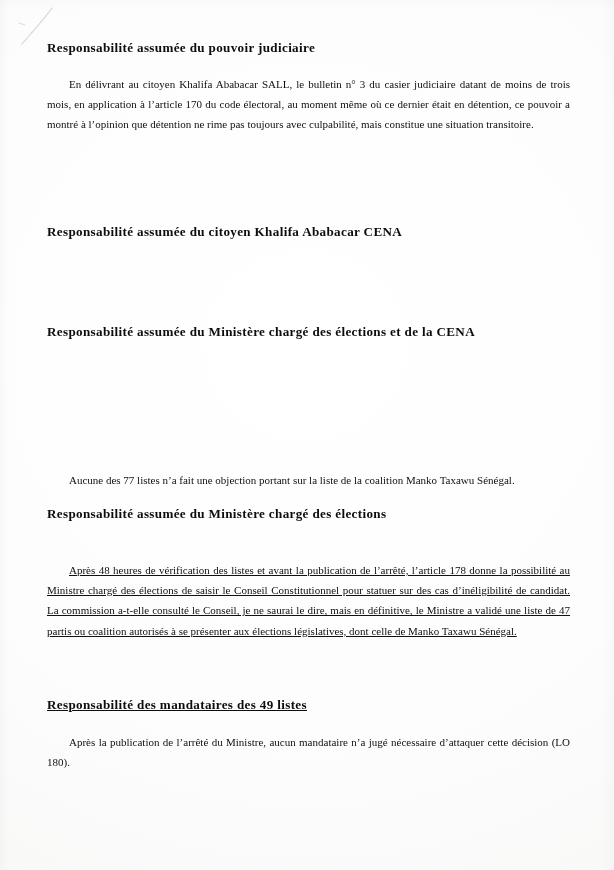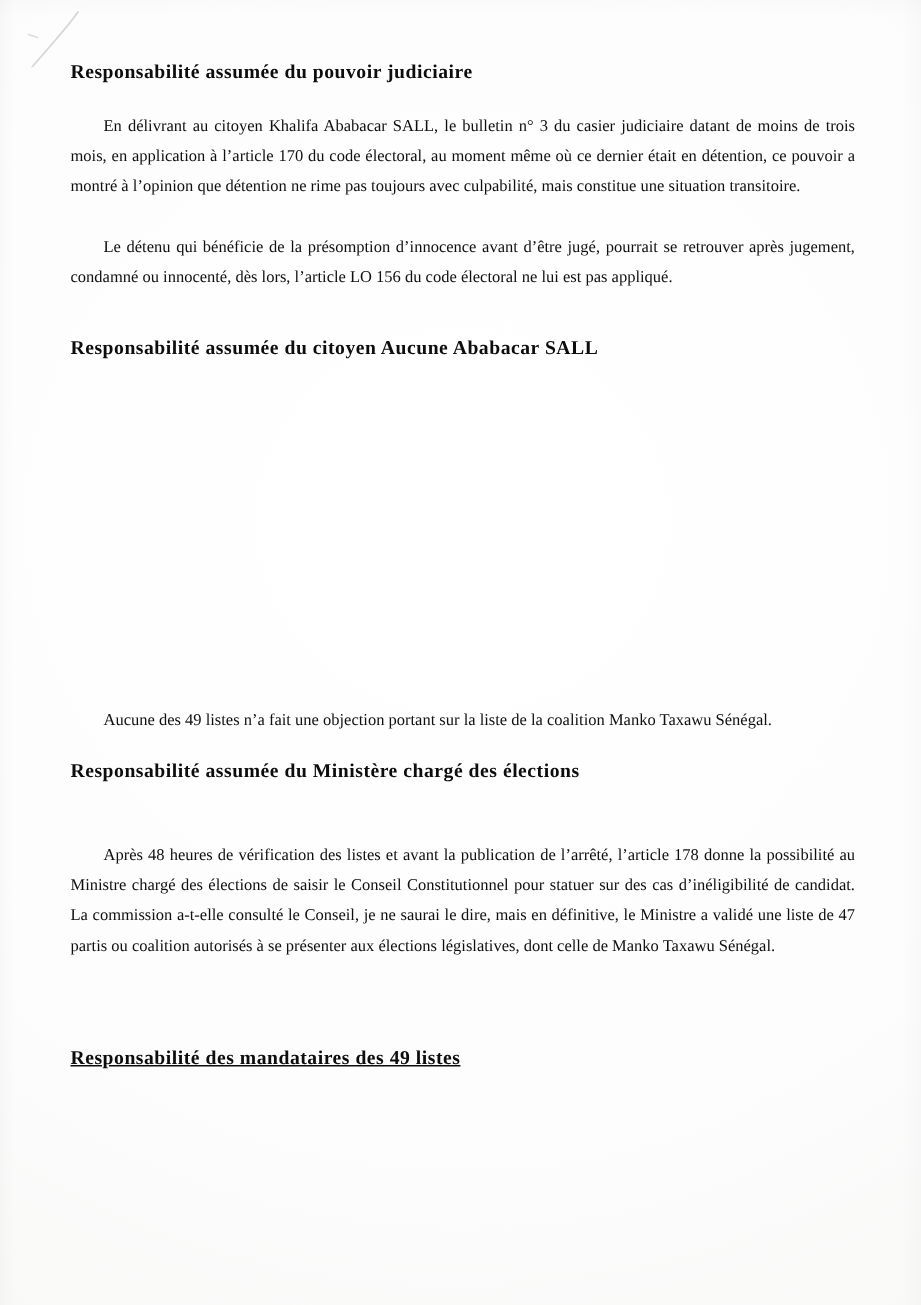--- a/index.html
+++ b/index.html
@@ -112,38 +112,41 @@
   </div>
 
   <div class="content">
 
     <div class="blk" style="top:40px;">
       <h2 class="heading h-ind-18">Responsabilité assumée du pouvoir judiciaire</h2>
     </div>
     <div class="blk" style="top:74px;">
       <p class="para indent">En délivrant au citoyen Khalifa Ababacar SALL,  le bulletin n° 3 du casier judiciaire datant de moins de trois mois, en application à l’article 170 du code électoral, au moment même où ce dernier était en détention, ce pouvoir a montré à l’opinion que détention ne rime pas toujours avec culpabilité, mais constitue une situation transitoire.</p>
     </div>
-    <div class="blk" style="top:155px;">
-      <p class="para indent">Le détenu qui bénéficie de la présomption d’innocence avant d’être jugé, pourrait se retrouver après jugement, condamné ou innocenté, dès lors, l’article LO 156 du code électoral ne lui est pas appliqué.</p>
+
+    <div class="blk" style="top:224px;">
+      <h2 class="heading h-ind-14">Responsabilité assumée du citoyen Khalifa Ababacar CENA</h2>
     </div>
 
-    <div class="blk" style="top:224px;">
-      <h2 class="heading h-ind-14">Responsabilité assumée du citoyen Aucune Ababacar SALL</h2>
+    <div class="blk" style="top:324px;">
+      <h2 class="heading h-ind-8">Responsabilité assumée du Ministère chargé des élections et de la CENA</h2>
     </div>
 
-
     <div class="blk" style="top:470px;">
-      <p class="para indent">Aucune des 49 listes n’a fait une objection portant sur la liste de la coalition Manko Taxawu Sénégal.</p>
+      <p class="para indent">Aucune des 77 listes n’a fait une objection portant sur la liste de la coalition Manko Taxawu Sénégal.</p>
     </div>
 
     <div class="blk" style="top:506px;">
       <h2 class="heading h-ind-11">Responsabilité assumée du Ministère chargé des élections</h2>
     </div>
-    <div class="blk" style="top:560px;">
+    <div class="blk" style="top:560px;text-decoration:underline;">
       <p class="para indent">Après 48 heures de vérification des listes et avant la publication de l’arrêté, l’article 178 donne la possibilité au Ministre chargé des élections de saisir le Conseil Constitutionnel pour statuer sur des cas d’inéligibilité de candidat. La commission a-t-elle consulté le Conseil, je ne saurai le dire, mais en définitive, le Ministre a validé une liste de 47 partis ou coalition autorisés à se présenter aux élections législatives, dont celle de Manko Taxawu Sénégal.</p>
     </div>
 
     <div class="blk" style="top:697px;">
       <h2 class="heading h-ind-2">Responsabilité des mandataires des 49 listes</h2>
     </div>
+    <div class="blk" style="top:732px;">
+      <p class="para indent">Après la publication de l’arrêté du Ministre, aucun mandataire n’a jugé nécessaire d’attaquer cette décision (LO 180).</p>
+    </div>
 
   </div>
 </div>
 
 </body></html>

